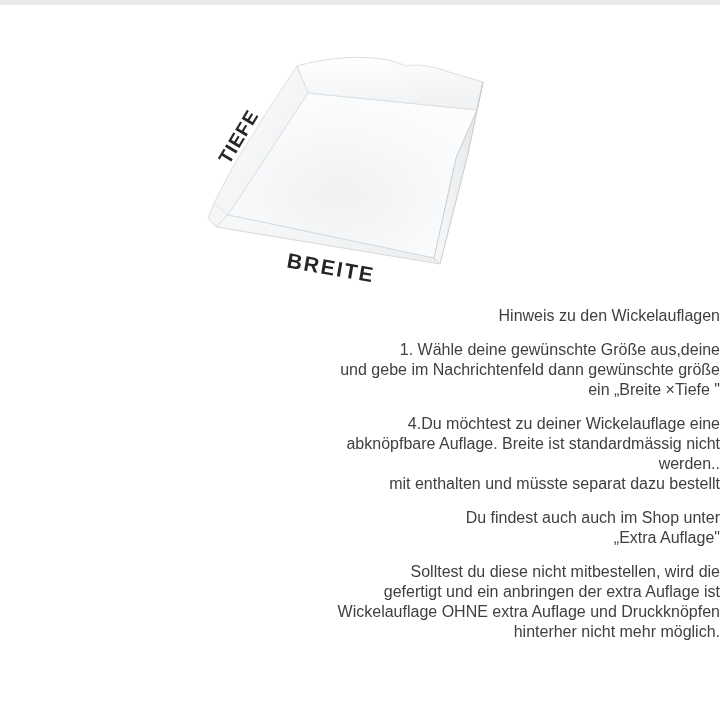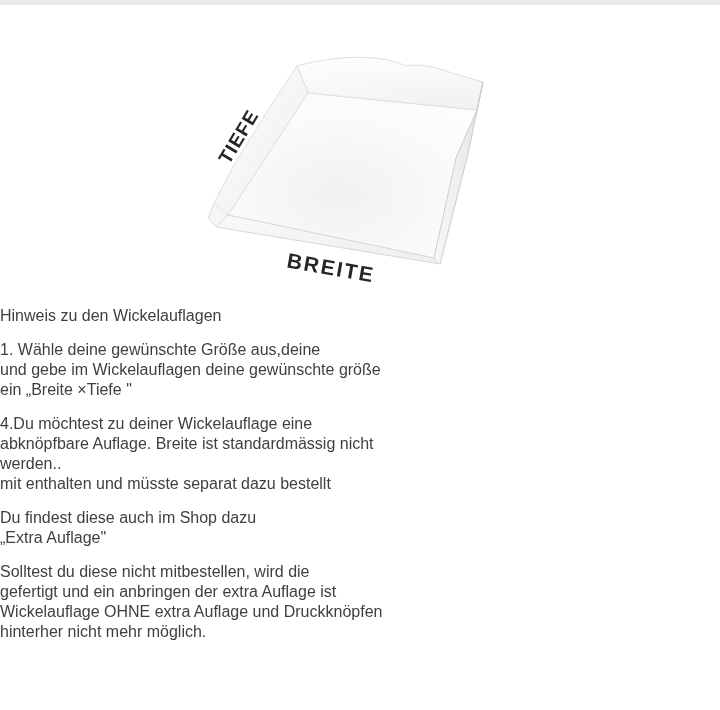--- a/index.html
+++ b/index.html
@@ -39,21 +39,21 @@
   .dim-label.breite {
     left: 331px; top: 268px;
     font-size: 21px;
     letter-spacing: 2px;
     transform: translate(-50%,-50%) rotate(10deg);
   }
   .notice {
     position: absolute;
     top: 306px; left: 0;
     width: 720px;
-    text-align: left;
+    text-align: right;
     color: #3f3f3f;
     font-size: 16px;
     line-height: 20px;
   }
   .notice-heading { margin: 0 0 14px 0; font-weight: 400; }
   .notice p { margin: 14px 0 13px 0; }
   .line { display: block; }
 </style>
 </head>
 <body>
@@ -100,33 +100,33 @@
   </svg>
 
   <div class="dim-label tiefe">TIEFE</div>
   <div class="dim-label breite">BREITE</div>
 
   <div class="notice">
     <div class="notice-heading">Hinweis zu den Wickelauflagen</div>
 
     <p>
       <span class="line">1. Wähle deine gewünschte Größe aus,deine</span>
-      <span class="line">und gebe im Wickelauflagen deine gewünschte größe</span>
+      <span class="line">und gebe im Nachrichtenfeld dann gewünschte größe</span>
       <span class="line">ein „Breite ×Tiefe "</span>
     </p>
 
     <p>
       <span class="line">4.Du möchtest zu deiner Wickelauflage eine</span>
       <span class="line">abknöpfbare Auflage. Breite ist standardmässig nicht</span>
       <span class="line">werden..</span>
       <span class="line">mit enthalten und müsste separat dazu bestellt</span>
     </p>
 
     <p>
-      <span class="line">Du findest diese auch im Shop dazu</span>
+      <span class="line">Du findest auch auch im Shop unter</span>
       <span class="line">„Extra Auflage"</span>
     </p>
 
     <p>
       <span class="line">Solltest du diese nicht mitbestellen, wird die</span>
       <span class="line">gefertigt und ein anbringen der extra Auflage ist</span>
       <span class="line">Wickelauflage OHNE extra Auflage und Druckknöpfen</span>
       <span class="line">hinterher nicht mehr möglich.</span>
     </p>
   </div>

